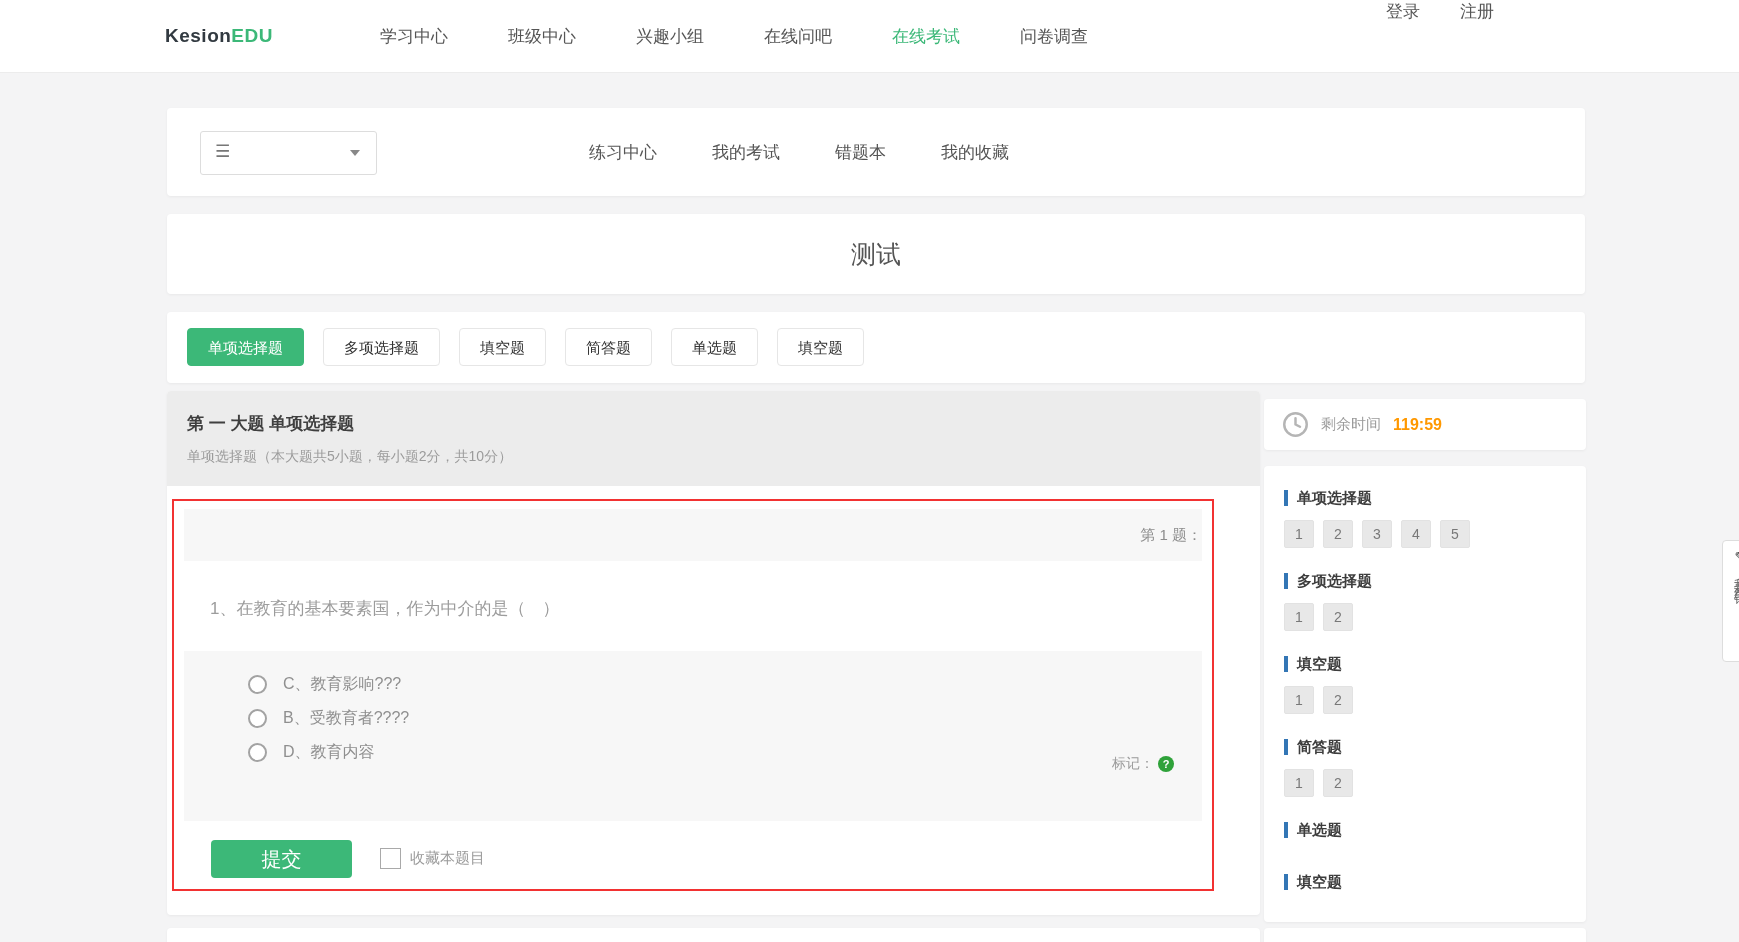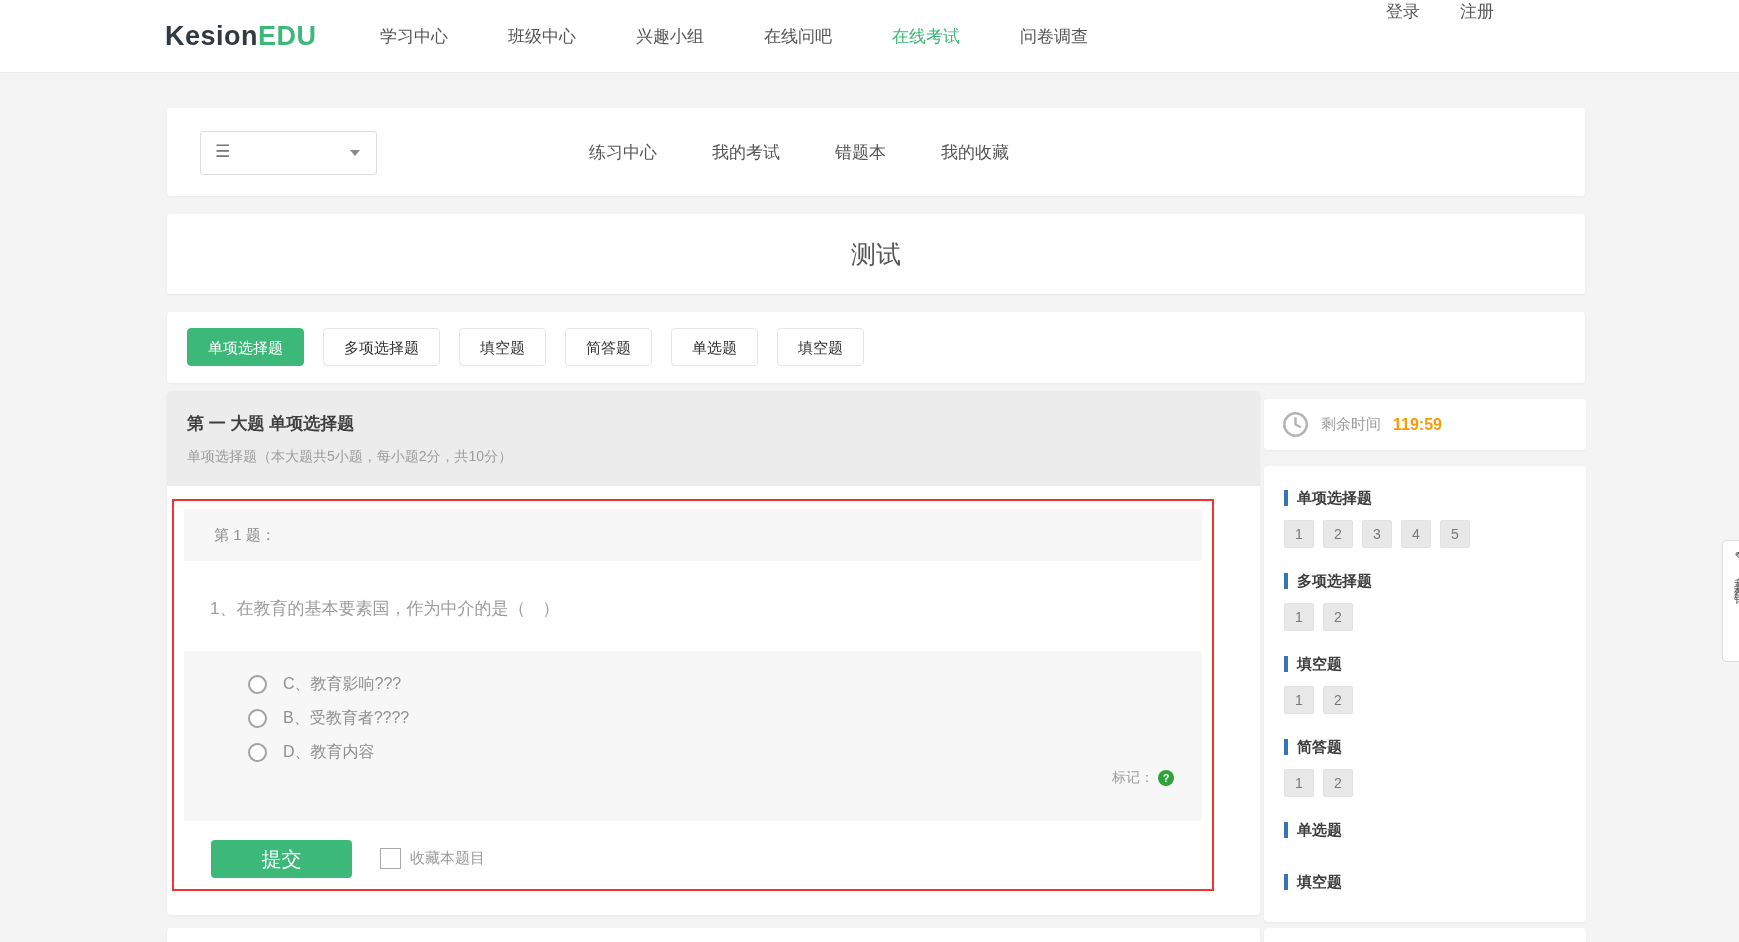--- a/index.html
+++ b/index.html
@@ -9,21 +9,21 @@
     font-family:"Liberation Sans","DejaVu Sans",sans-serif;
     -webkit-font-smoothing:antialiased;
   }
   
   .topbar{
     position:absolute;left:0;top:0;width:1739px;height:72px;
     background:#ffffff;border-bottom:1px solid #ececec;
   }
   .logo{
     position:absolute;left:165px;top:0;height:72px;line-height:72px;
-    font-size:27px;font-weight:700;letter-spacing:.5px;cursor:pointer;
+    font-size:19px;font-weight:700;letter-spacing:.5px;cursor:pointer;
   }
   .logo .dark{color:#323a41;}
   .logo .green{color:#3cb878;}
   .top-nav{
     position:absolute;left:380px;top:0;height:72px;display:flex;gap:60px;align-items:center;
   }
   .nav-item{font-size:17px;color:#555;cursor:pointer;white-space:nowrap;}
   .nav-item.active{color:#3cb878;}
   .auth{
     position:absolute;left:1386px;top:0;height:72px;display:flex;gap:40px;align-items:flex-start;
@@ -79,35 +79,35 @@
   .section-title{position:absolute;left:20px;top:21px;font-size:17px;font-weight:700;color:#3f3f3f;}
   .section-sub{position:absolute;left:20px;top:57px;font-size:14px;color:#9b9b9b;}
 
   .redbox{
     position:absolute;left:5px;top:108px;width:1042px;height:392px;
     border:2px solid #f23232;box-sizing:border-box;background:#fff;
   }
   .qbar{
     position:absolute;left:10px;right:10px;top:8px;height:52px;
     background:#f7f7f7;line-height:52px;padding-left:30px;
-    font-size:15px;color:#8d8d8d;box-sizing:border-box;
+    font-size:15px;color:#8d8d8d;box-sizing:border-box;text-align:right;
   }
   .stem{position:absolute;left:36px;top:96px;font-size:17px;color:#9c9c9c;}
   .opt-panel{
     position:absolute;left:10px;right:10px;top:150px;height:170px;
     background:#f7f7f7;padding-top:16px;box-sizing:border-box;
   }
   .opt-row{height:34px;display:flex;align-items:center;padding-left:64px;cursor:pointer;}
   .radio{
     width:19px;height:19px;border-radius:50%;border:2px solid #a3a3a3;
     background:#fff;box-sizing:border-box;flex:0 0 auto;
   }
   .opt-label{margin-left:16px;font-size:16px;color:#8f8f8f;}
   .mark{
-    position:absolute;right:28px;bottom:34px;display:flex;align-items:center;gap:4px;
+    position:absolute;right:28px;bottom:48px;display:flex;align-items:center;gap:4px;
   }
   .mark-label{font-size:14px;color:#9b9b9b;}
   .help-icon{
     width:16px;height:16px;border-radius:50%;background:#2fa23a;color:#fff;
     font-size:11px;font-weight:700;text-align:center;line-height:16px;cursor:pointer;
   }
   .submit-btn{
     position:absolute;left:37px;top:339px;width:141px;height:38px;
     background:#3cb878;border:none;border-radius:4px;color:#fff;font-size:20px;
     cursor:pointer;font-family:inherit;

